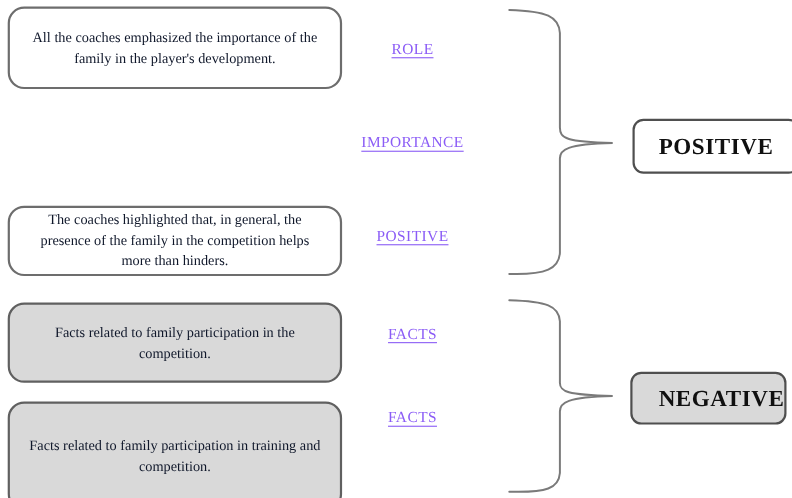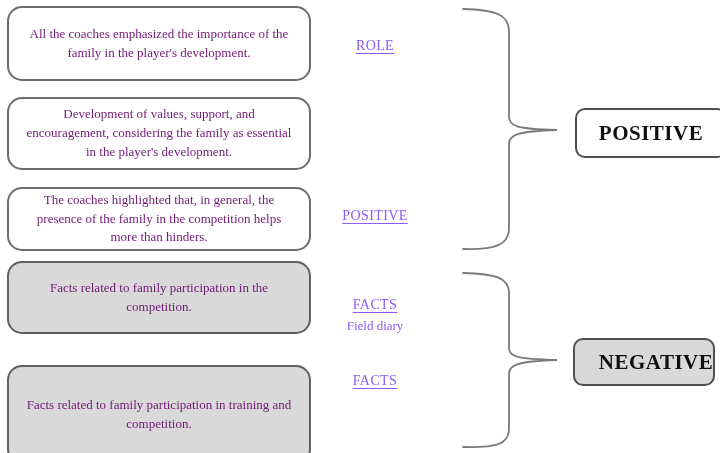--- a/index.html
+++ b/index.html
@@ -23,21 +23,21 @@
     border: 2px solid #6d6d6d;
     border-radius: 15px;
     background: #ffffff;
     display: flex;
     align-items: center;
     justify-content: center;
     text-align: center;
     padding: 6px 16px;
     font-size: 13px;
     line-height: 1.45;
-    color: #701a75;
+    color: #0f172a;
   }
   .lbox.gray {
     background: #d9d9d9;
     border-color: #606060;
   }
   .mid-label {
     position: absolute;
     left: 310px;
     width: 130px;
     text-align: center;
@@ -80,48 +80,47 @@
 </style>
 </head>
 <body>
 
 <div class="canvas">
 
   <div class="lbox" style="top:6px; height:75px;">
     <span>All the coaches emphasized the importance of the family in the player's development.</span>
   </div>
 
-  <div class="lbox" style="top:97px; height:73px;">
-    <span>Development of values, support, and encouragement, considering the family as essential in the player's development.</span>
-  </div>
 
   <div class="lbox" style="top:187px; height:64px;">
     <span>The coaches highlighted that, in general, the presence of the family in the competition helps more than hinders.</span>
   </div>
 
-  <div class="lbox gray" style="top:261px; height:73px;">
+  <div class="lbox gray" style="top:275px; height:73px;">
     <span>Facts related to family participation in the competition.</span>
   </div>
 
   <div class="lbox gray" style="top:365px; height:99px;">
     <span>Facts related to family participation in training and competition.</span>
   </div>
 
   <div class="mid-label" style="top:36px;">
     <span class="title">ROLE</span>
   </div>
 
+  <div class="mid-label" style="top:121px;">
+    <span class="title">IMPORTANCE</span>
+  </div>
 
   <div class="mid-label" style="top:206px;">
     <span class="title">POSITIVE</span>
   </div>
 
   <div class="mid-label" style="top:295px;">
     <span class="title">FACTS</span>
-    <div class="subtitle">Field diary</div>
   </div>
 
   <div class="mid-label" style="top:371px;">
     <span class="title">FACTS</span>
   </div>
 
   <svg class="brace" style="left:455px; top:4px;" width="110" height="250" viewBox="0 0 110 250">
     <path d="M 8 5 C 42 6 53 11 54 26 L 54 112 C 54 122 60 125 102 126 C 60 127 54 132 54 140 L 54 226 C 53 240 42 246 8 245" fill="none" stroke="#7a7a7a" stroke-width="1.8" stroke-linecap="round"></path>
   </svg>
 

